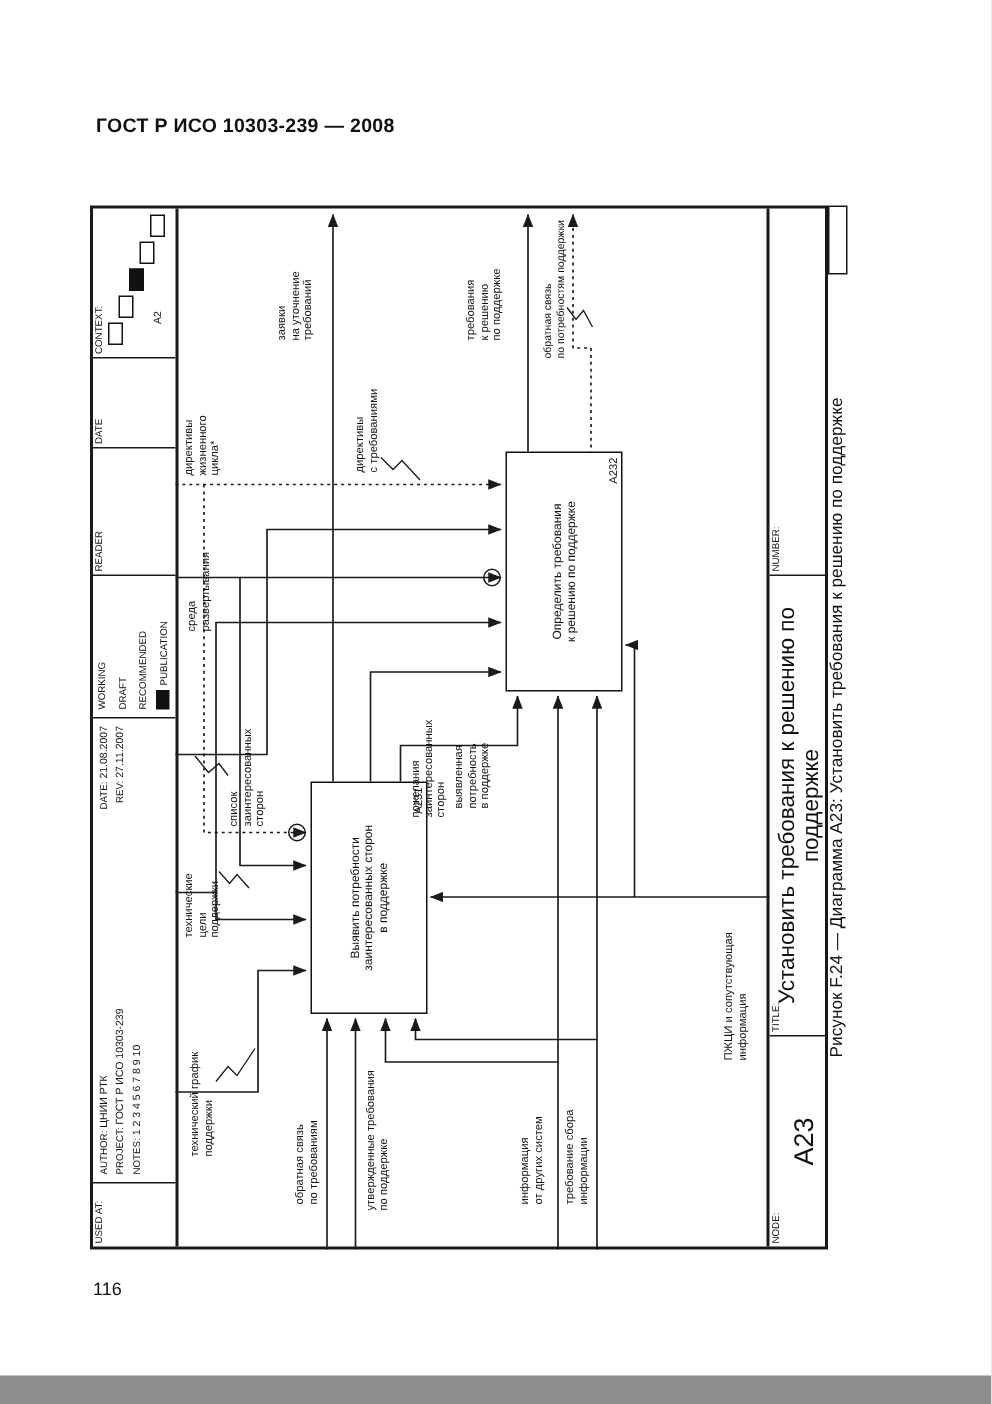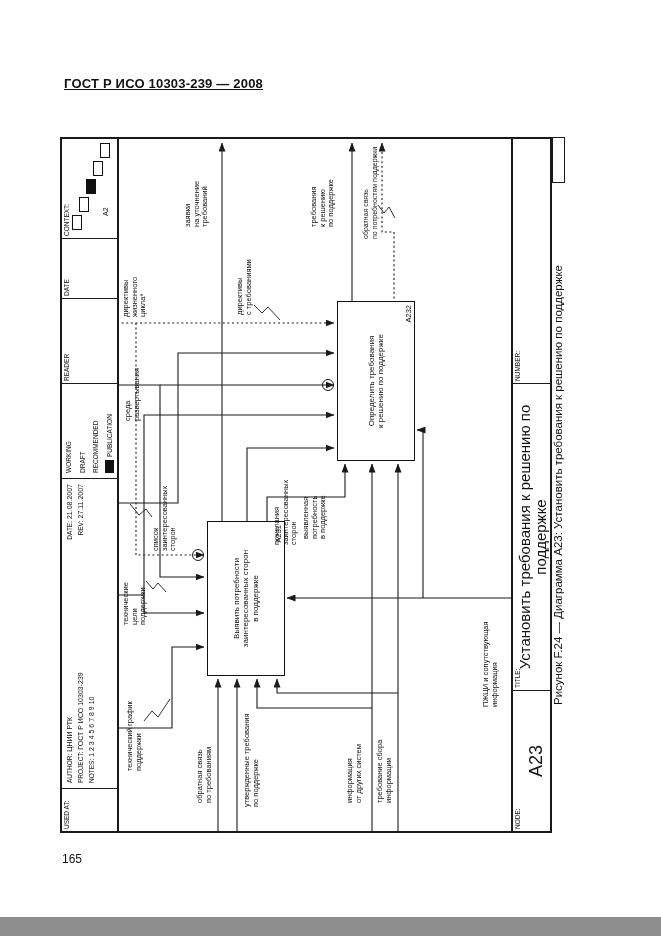--- a/index.html
+++ b/index.html
@@ -1,18 +1,18 @@
 <!DOCTYPE html>
 <html><head>
 <meta charset="utf-8">
 <style>
   html,body{margin:0;padding:0;background:#d9d9d9;}
   .page{position:relative;width:661px;height:936px;background:#ffffff;overflow:hidden;
         font-family:"Liberation Sans",sans-serif;color:#111;}
-  .gost-header{position:absolute;left:64px;top:76px;font-size:13px;font-weight:bold;letter-spacing:.2px;text-decoration:underline;}
+  .gost-header{position:absolute;left:64px;top:76px;font-size:13px;font-weight:bold;letter-spacing:.2px;}
   .page-number{position:absolute;left:62px;top:852px;font-size:12px;}
   .bottom-band{position:absolute;left:0;top:917px;width:661px;height:19px;background:#8e8e8e;}
 
   
   .form{position:absolute;left:60px;top:833px;width:696px;height:492px;background:#fff;
         border:2px solid #1a1a1a;box-sizing:border-box;
         transform:rotate(-90deg);transform-origin:0 0;}
   .strip-top{position:absolute;left:0;top:0;width:692px;height:57px;border-bottom:2px solid #1a1a1a;
              display:flex;box-sizing:border-box;}
   .cell{position:relative;border-right:1px solid #1a1a1a;box-sizing:border-box;height:100%;}
@@ -197,15 +197,15 @@
       </div>
       <div class="cell" style="flex:1">
         <span class="lbl-sm corner-lbl">NUMBER:</span>
       </div>
     </div>
 
     <div class="tab-box"></div>
   </div>
 
   <div class="caption">Рисунок F.24 — Диаграмма А23: Установить требования к решению по поддержке</div>
-  <div class="page-number">165</div>
+  <div class="page-number">116</div>
   <div class="bottom-band"></div>
 </div>
 
 </body></html>

